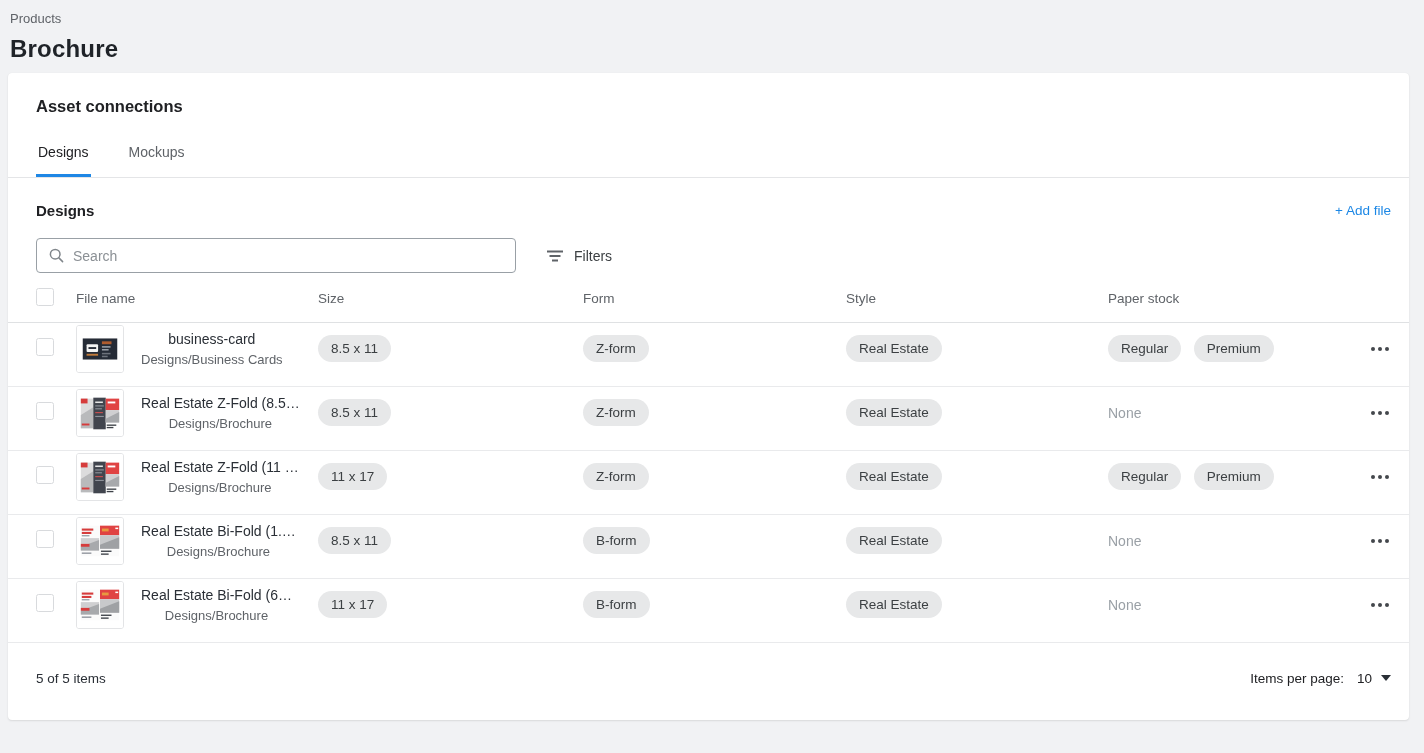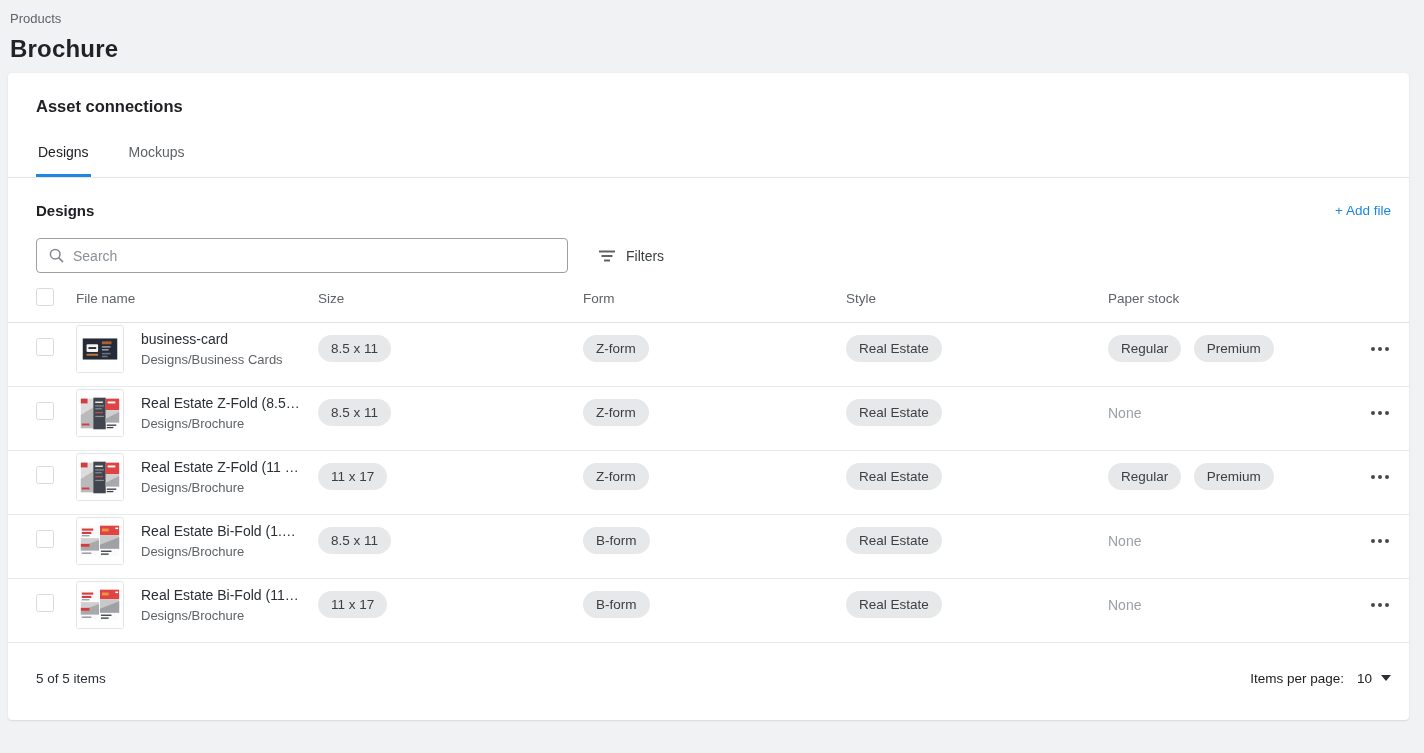--- a/index.html
+++ b/index.html
@@ -28,42 +28,42 @@
   .tab { font-size:14px; color:#5f6368; padding:4px 2px 14px 2px; margin-right:36px;
          border-bottom:3px solid transparent; cursor:pointer; }
   .tab.active { color:#202124; border-bottom-color:#1e87e5; }
 
   .section-head { display:flex; justify-content:space-between; align-items:center;
                   padding:0 18px 0 28px; margin-top:24px; }
   .section-title { font-size:15px; font-weight:700; color:#202124; }
   .add-file { font-size:13.5px; color:#1c87e5; cursor:pointer; }
 
   .toolbar { display:flex; align-items:center; padding:0 28px; margin-top:19px; }
-  .search-box { width:532px; height:35px; border:1px solid #99a0a6; border-radius:4px;
+  .search-box { width:480px; height:35px; border:1px solid #99a0a6; border-radius:4px;
                 display:flex; align-items:center; padding:0 12px; gap:9px; background:#fff; }
   .search-box svg { flex:none; }
   .search-box input { border:none; outline:none; flex:1; font-size:14px;
                       font-family:inherit; color:#202124; background:transparent; }
   .search-box input::placeholder { color:#8b9095; }
   .filters-btn { display:flex; align-items:center; gap:11px; margin-left:31px;
                  font-size:14px; color:#3c4043; cursor:pointer; }
 
   .grid-row { display:grid; grid-template-columns:40px 242px 265px 263px 262px 255px 1fr;
               align-items:center; padding:0 18px 12px 28px; }
   .thead { height:37px; margin-top:13px; border-bottom:1px solid #dfe1e3;
            font-size:13.5px; color:#5f6368; }
   .trow { height:64px; border-bottom:1px solid #e9eaec; }
 
   .cb { appearance:none; -webkit-appearance:none; width:18px; height:18px;
         border:1.5px solid #d8dadd; border-radius:2.5px; background:#fff; cursor:pointer; }
 
   .file-cell { display:flex; align-items:center; gap:17px; }
   .thumb { width:48px; height:48px; border:1px solid #e3e4e6; border-radius:3px;
            background:#fff; overflow:hidden; flex:none; }
-  .file-meta { display:flex; flex-direction:column; gap:5px; }
+  .file-meta { display:flex; flex-direction:column; gap:5px;text-align:center; }
   .file-name { font-size:14px; color:#2a2f36; white-space:nowrap; }
   .file-path { font-size:13px; color:#5f6368; }
 
   .pill { display:inline-block; background:#e7e8e9; color:#3c4043; font-size:13.5px;
           padding:6px 13px; border-radius:16px; white-space:nowrap; }
   .pill + .pill { margin-left:8px; }
   .none-text { font-size:14px; color:#9aa0a6; }
 
   .more-cell { display:flex; justify-content:flex-end; }
   .more-btn { display:flex; gap:3px; padding:6px 2px; cursor:pointer; }
@@ -294,21 +294,21 @@
       </div>
   </div>
 
   <div class="grid-row trow">
     <div><input type="checkbox" class="cb" style=""></div>
     <div class="file-cell">
       <svg class="thumb" viewBox="0 0 48 48">
           <use href="#t-bi-fold"></use>
         </svg>
       <div class="file-meta">
-        <span class="file-name">Real Estate Bi-Fold (11…</span>
+        <span class="file-name">Real Estate Bi-Fold (6…</span>
         <span class="file-path">Designs/Brochure</span>
       </div>
     </div>
     <div><span class="pill">11 x 17</span></div>
     <div><span class="pill">B-form</span></div>
     <div><span class="pill">Real Estate</span></div>
     <div>
       
       
       <span class="none-text">None</span>

